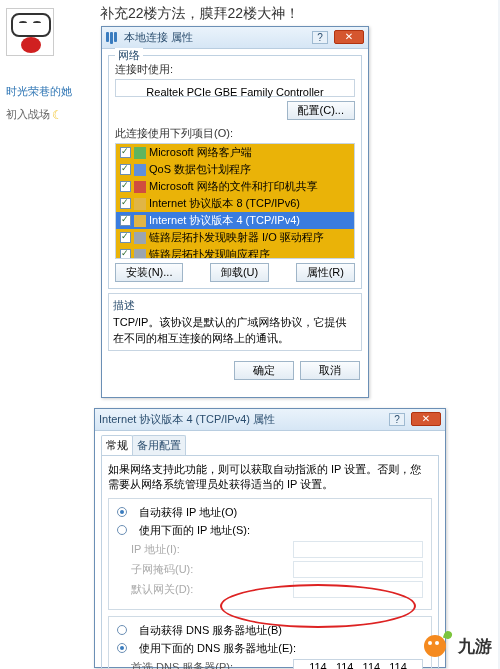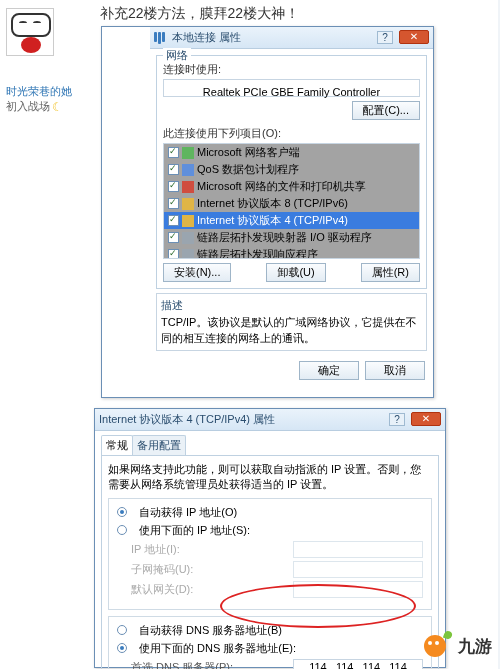--- a/index.html
+++ b/index.html
@@ -24,37 +24,37 @@
     background: #fff;
     position: relative;
   }
   .avatar-face { position:absolute; top:4px; left:4px; width:40px; height:24px; border:2px solid #333; border-radius:8px; }
   .avatar-eye1,.avatar-eye2 { position:absolute; width:8px; height:4px; border-top:2px solid #333; border-radius:50%; top:12px; }
   .avatar-eye1{left:12px;} .avatar-eye2{left:26px;}
   .avatar-ball { position:absolute; bottom:2px; left:14px; width:20px; height:16px; background:#d02020; border-radius:50%; }
   .username {
     color: #3177b5; font-size: 11px; margin-top: 28px; cursor: pointer;
   }
-  .rank-row { margin-top: 0; display:flex; align-items:flex-end; gap:2px; }
+  .rank-row { margin-top: 8px; display:flex; align-items:flex-end; gap:2px; }
   .rank { color:#666; font-size:11px; }
   .moon { color:#f0bf1e; font-size:12px; }
 
   .main-text {
     position:absolute; left:100px; top:5px;
     font-size:14px; color:#333;
   }
 
   
   .dlg {
     position:absolute;
     background:#fff;
     border:1px solid #6b8fb5;
     box-shadow: 1px 1px 3px rgba(0,0,0,.2);
   }
-  .dlg1 { left:101px; top:26px; width:333px; height:372px;padding-left:48px; }
+  .dlg1 { left:101px; top:26px; width:268px; height:372px; }
   .titlebar {
     height:22px;
     background: linear-gradient(#eaf3fb,#d6e6f5);
     border-bottom:1px solid #b8cde0;
     display:flex; align-items:center; padding:0 4px;
     font-size:11px; color:#2a4d6e; position:relative;
   }
   .win-icon { width:14px; height:12px; margin-right:4px; display:inline-flex; gap:1px;}
   .bar{width:3px;height:10px;background:#3a7cbf;border-radius:1px;}
   .bar.m{height:12px;}
@@ -85,21 +85,21 @@
     display:flex;align-items:center;gap:4px;font-size:11px;height:18px;flex-direction:column;
   }
   .device-row .dev-icon{width:14px;height:12px;background:linear-gradient(#8bb8e0,#3a7cbf);border-radius:2px;}
   .btn {
     border:1px solid #9fb5c8; background:linear-gradient(#fafcfe,#e3ecf4);
     font-size:11px; padding:1px 10px; cursor:pointer; height:19px;
     display:inline-flex;align-items:center;
   }
   .cfg-row{display:flex;justify-content:flex-end;margin-top:4px;}
   .list-box {
-    border:1px solid #c7d5e2; height:116px; overflow:auto; background:#a3a3a3;
+    border:1px solid #c7d5e2; height:116px; overflow:auto; background:#eab308;
     margin-top:2px;
     text-align:center;
   }
   .list-item{display:flex;align-items:center;gap:3px;padding:1px 4px;font-size:11px;}
   .list-item.sel{background:#3a7cdf;color:#fff;}
   .chk{width:11px;height:11px;border:1px solid #6b8fb5;background:#fff;position:relative;flex:0 0 auto;}
   .chk::after{content:"✓";position:absolute;font-size:9px;color:#2d6b2d;top:-2px;left:0;}
   .proto-icon{width:12px;height:12px;flex:0 0 auto;}
   .pi-green{background:#5fb55f;} .pi-blue{background:#5f8fdc;}
   .pi-red{background:#d04d3f;} .pi-yellow{background:#e0b546;}

